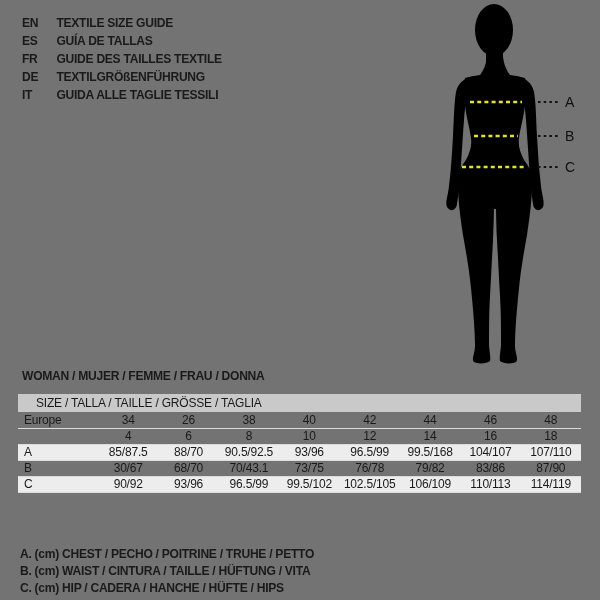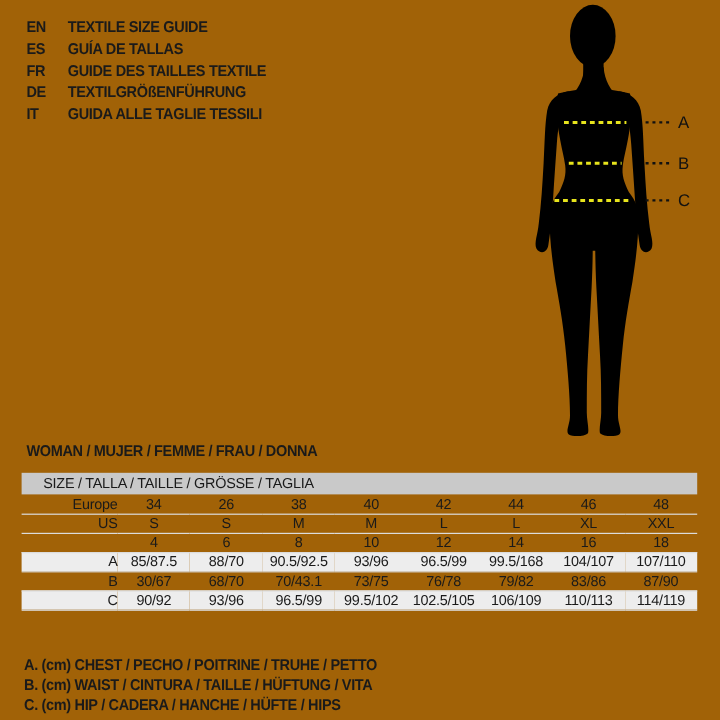--- a/index.html
+++ b/index.html
@@ -1,19 +1,19 @@
 <!DOCTYPE html>
 <html><head>
 <meta charset="utf-8">
 <style>
   * { margin:0; padding:0; box-sizing:border-box; }
   html,body { width:600px; height:600px; background:#fff; }
   body { font-family:"Liberation Sans", sans-serif; color:#1a1a1a; position:relative; overflow:hidden; }
 
-  .page { position:absolute; inset:0; background:#a16207; }
+  .page { position:absolute; inset:0; background:#737373; }
 
   
   .cond { letter-spacing:-0.3px; transform:scaleX(0.93); transform-origin:left center; }
 
   
   .lang-block { position:absolute; left:22px; top:14px; font-size:13px; font-weight:700; }
   .lang-row { display:flex; line-height:18px; white-space:nowrap; }
   .lang-code { width:37px; flex:0 0 37px; }
 
   
@@ -22,21 +22,21 @@
   .marker-label { font-size:14px; fill:#111; }
 
   
   .section-title { position:absolute; left:22px; top:368px; font-size:13px; font-weight:700; white-space:nowrap; }
 
   
   .size-table-wrap { position:absolute; left:18px; top:394px; width:563px; }
   table { width:100%; border-collapse:collapse; table-layout:fixed; font-size:12px; }
   thead td { background:#c9c9c9; height:18px; padding-left:18px; letter-spacing:-0.2px; }
   tbody td { height:16px; text-align:center; border-bottom:1px solid #dcdcdc; letter-spacing:-0.2px; }
-  tbody td.row-label { text-align:right; padding-left:6px; }
+  tbody td.row-label { text-align:left; padding-left:6px; }
   tbody tr.shaded td { background:#ededed; }
   col.lbl { width:80px; }
 
   
   .legend-block { position:absolute; left:20px; top:545px; font-size:13px; font-weight:700; }
   .legend-item { line-height:17px; white-space:nowrap; }
 </style>
 </head>
 <body>
 
@@ -174,31 +174,20 @@
             <td>34</td>
             <td>26</td>
             <td>38</td>
             <td>40</td>
             <td>42</td>
             <td>44</td>
             <td>46</td>
             <td>48</td>
           </tr>
           <tr>
-            <td class="row-label">US</td>
-            <td>S</td>
-            <td>S</td>
-            <td>M</td>
-            <td>M</td>
-            <td>L</td>
-            <td>L</td>
-            <td>XL</td>
-            <td>XXL</td>
-          </tr>
-          <tr>
             <td class="row-label"></td>
             <td>4</td>
             <td>6</td>
             <td>8</td>
             <td>10</td>
             <td>12</td>
             <td>14</td>
             <td>16</td>
             <td>18</td>
           </tr>

